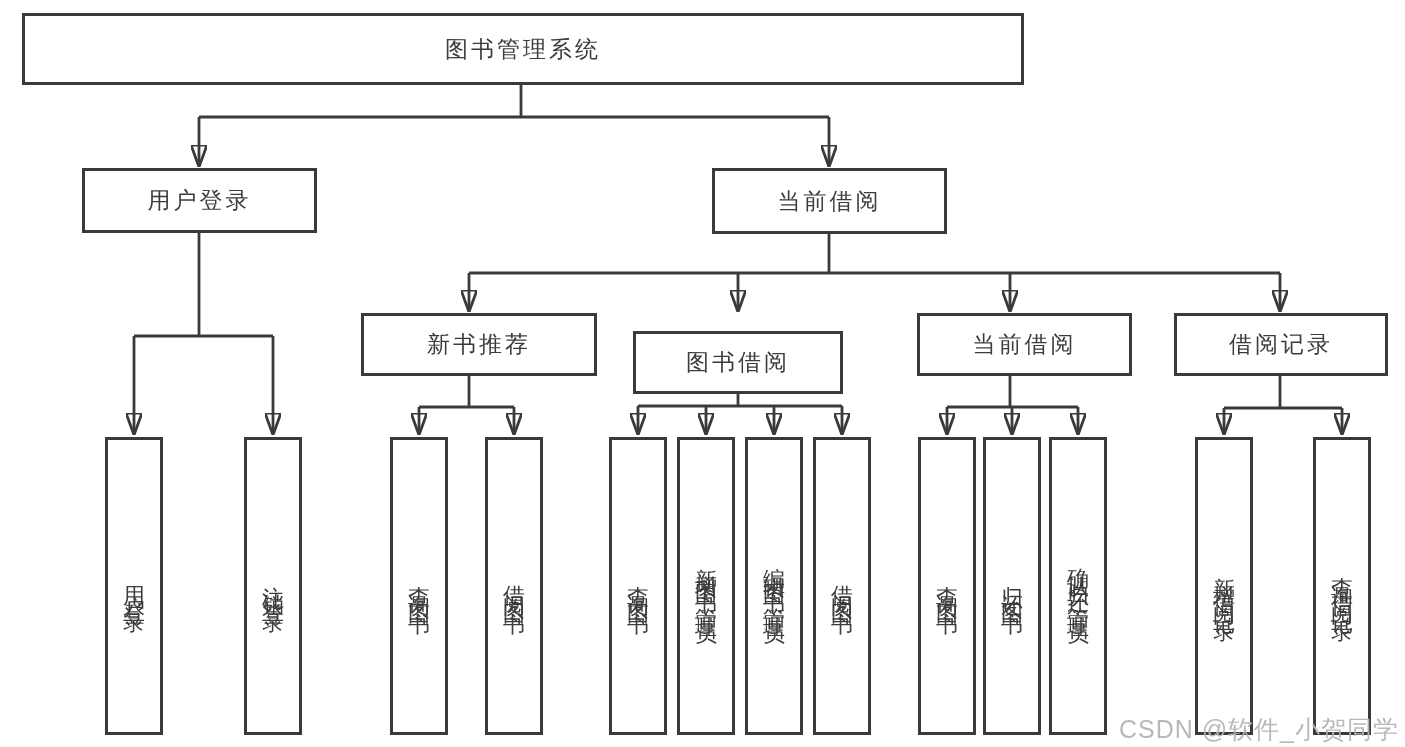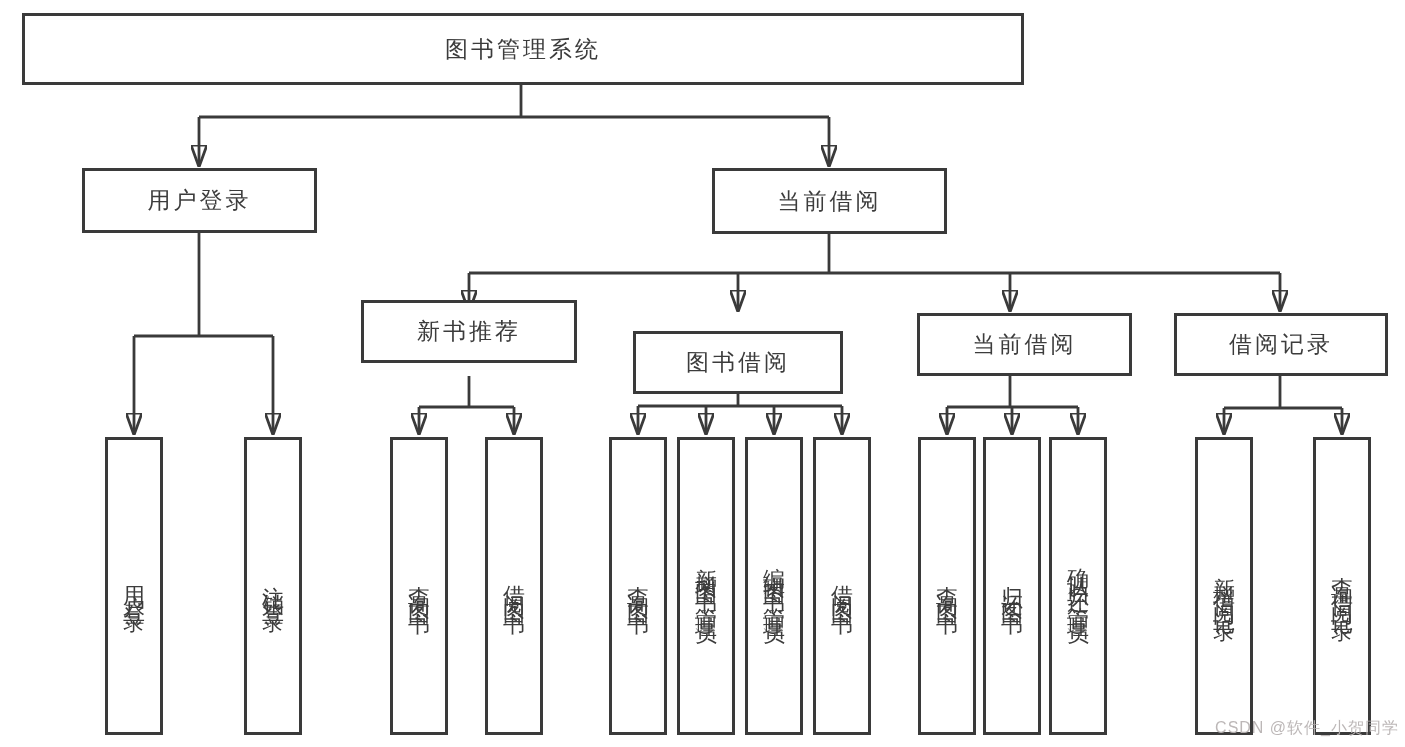--- a/index.html
+++ b/index.html
@@ -30,22 +30,22 @@
     text-orientation: mixed;
     font-size: 22px;
     letter-spacing: 9px;
     line-height: 1;
     white-space: nowrap;
     color: #3c3c3c;
   }
   .watermark {
     position: absolute;
     right: 6px;
-    bottom: 8px;
-    font-size: 16px;
+    bottom: 1px;
+    font-size: 25px;
     letter-spacing: 1px;
     color: rgba(184, 179, 179, 0.95);
     z-index: 5;
     white-space: nowrap;
   }
 </style>
 </head>
 <body>
 
 <div id="canvas">
@@ -91,21 +91,21 @@
     <path d="M1078 407 V434" marker-end="url(#arrow)"></path>
     <path d="M1224 408 V434" marker-end="url(#arrow)"></path>
     <path d="M1342 408 V434" marker-end="url(#arrow)"></path>
   </svg>
 
   <div class="box hbox" style="left:22px; top:13px; width:1002px; height:72px;">图书管理系统</div>
 
   <div class="box hbox" style="left:82px; top:168px; width:235px; height:65px;">用户登录</div>
   <div class="box hbox" style="left:712px; top:168px; width:235px; height:66px;">当前借阅</div>
 
-  <div class="box hbox" style="left:361px; top:300px; width:216px; height:63px;">新书推荐</div>
+  <div class="box hbox" style="left:361px; top:313px; width:236px; height:63px;">新书推荐</div>
   <div class="box hbox" style="left:633px; top:313px; width:210px; height:63px;margin-top:18px;">图书借阅</div>
   <div class="box hbox" style="left:903px; top:313px; width:215px; height:63px;margin-left:14px;">当前借阅</div>
   <div class="box hbox" style="left:1174px; top:313px; width:214px; height:63px;">借阅记录</div>
 
   <div class="box vbox" style="left:105px; top:437px;">
     <span class="vtext">用户登录</span>
   </div>
   <div class="box vbox" style="left:244px; top:437px;">
     <span class="vtext">注销登录</span>
   </div>

